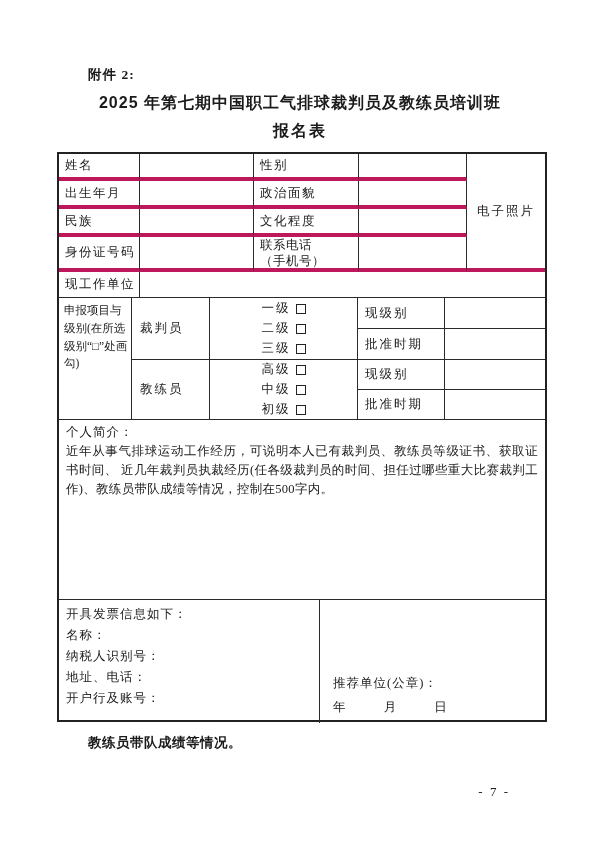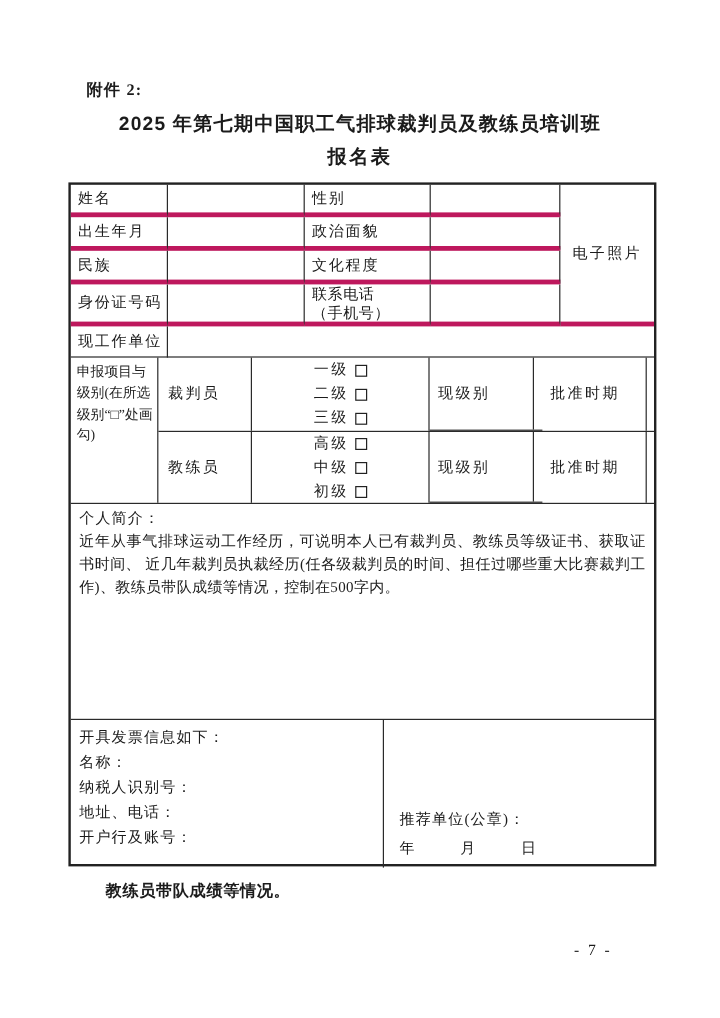--- a/index.html
+++ b/index.html
@@ -6,21 +6,21 @@
   html,body { width:600px; }
   body {
     width:600px; height:848px;
     background:#ffffff;
     position:relative;
     font-family:"Liberation Serif","DejaVu Serif",serif;
     color:#1b1b1b;
     overflow:hidden;
   }
   .attachment {
-    position:absolute; left:72px; top:66px;
+    position:absolute; left:88px; top:66px;
     font-size:13.5px; font-weight:600; letter-spacing:1px;
   }
   .title {
     position:absolute; left:0; top:93px; width:600px;
     text-align:center; font-family:"Liberation Sans","DejaVu Sans",sans-serif;
     font-size:16px; font-weight:bold; letter-spacing:1px;
   }
   .subtitle {
     position:absolute; left:0; top:121px; width:600px;
     text-align:center; font-family:"Liberation Sans","DejaVu Sans",sans-serif;
@@ -71,21 +71,21 @@
   .levelCell {
     width:148px; border-right:1px solid #2a2a2a;
     display:flex; flex-direction:column; justify-content:center;
     align-items:center; gap:1px;
   }
   .lvl { font-size:12.5px; letter-spacing:2px; line-height:19px; font-weight:500; display:flex; align-items:center; }
   .cbx {
     display:inline-block; width:10px; height:10px;
     border:1.3px solid #222; margin-left:5px; background:transparent;
   }
-  .gradeCol { flex:1; display:flex; flex-direction:row;font-family:Liberation Mono, monospace; }
+  .gradeCol { flex:1; display:flex; flex-direction:column;font-family:Liberation Mono, monospace; }
   .subRow { display:flex; flex:1; }
   .subRow.topline { border-bottom:1px solid #2a2a2a; }
   .subLab {
     width:87px; border-right:1px solid #2a2a2a;
     display:flex; align-items:center; padding-left:7px;
     font-size:12.5px; letter-spacing:2px; font-weight:500;
   }
   .subVal { flex:1; }
   
   .secC {

